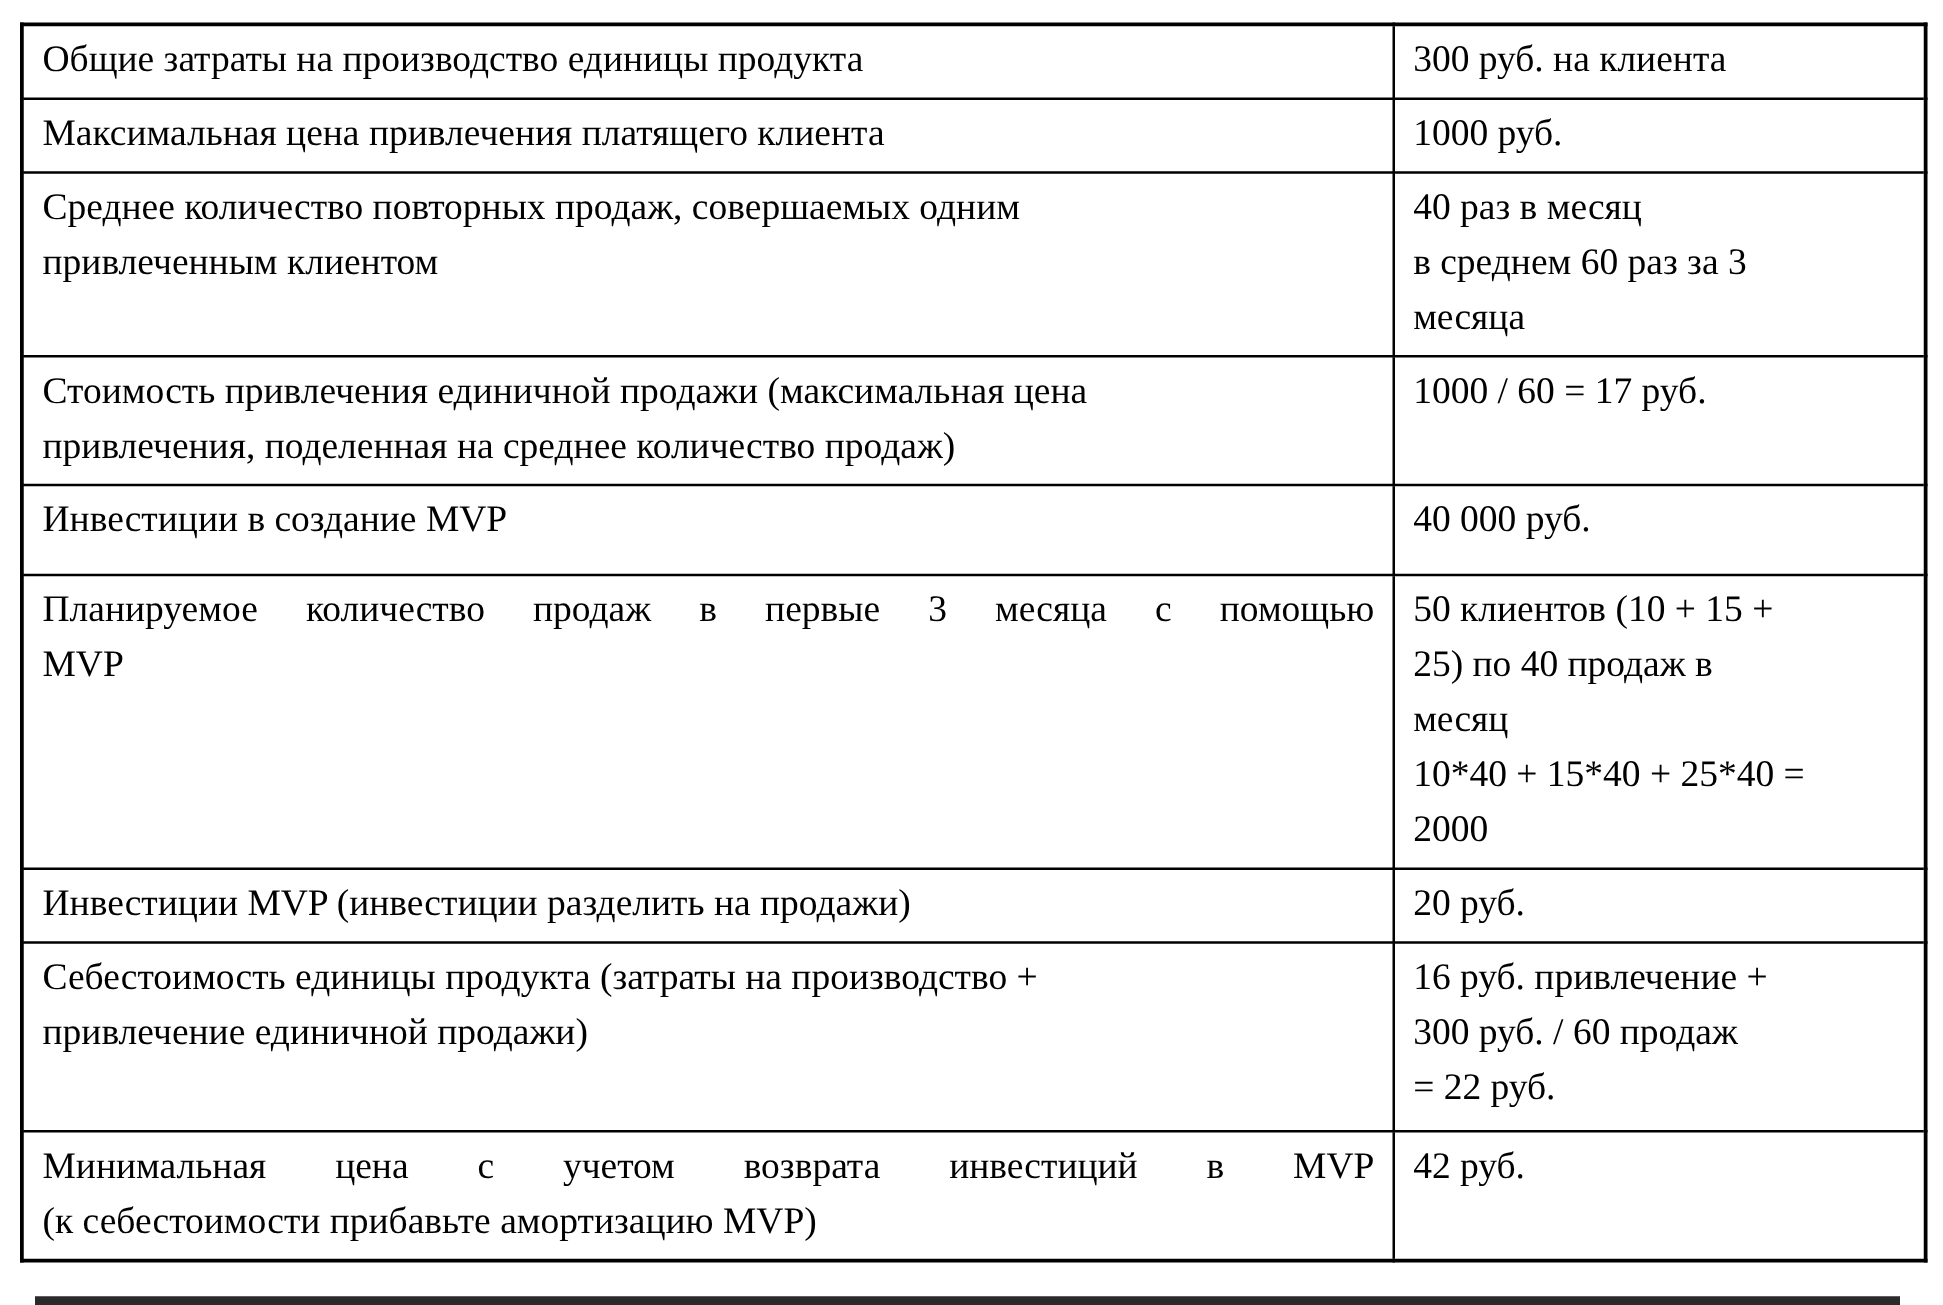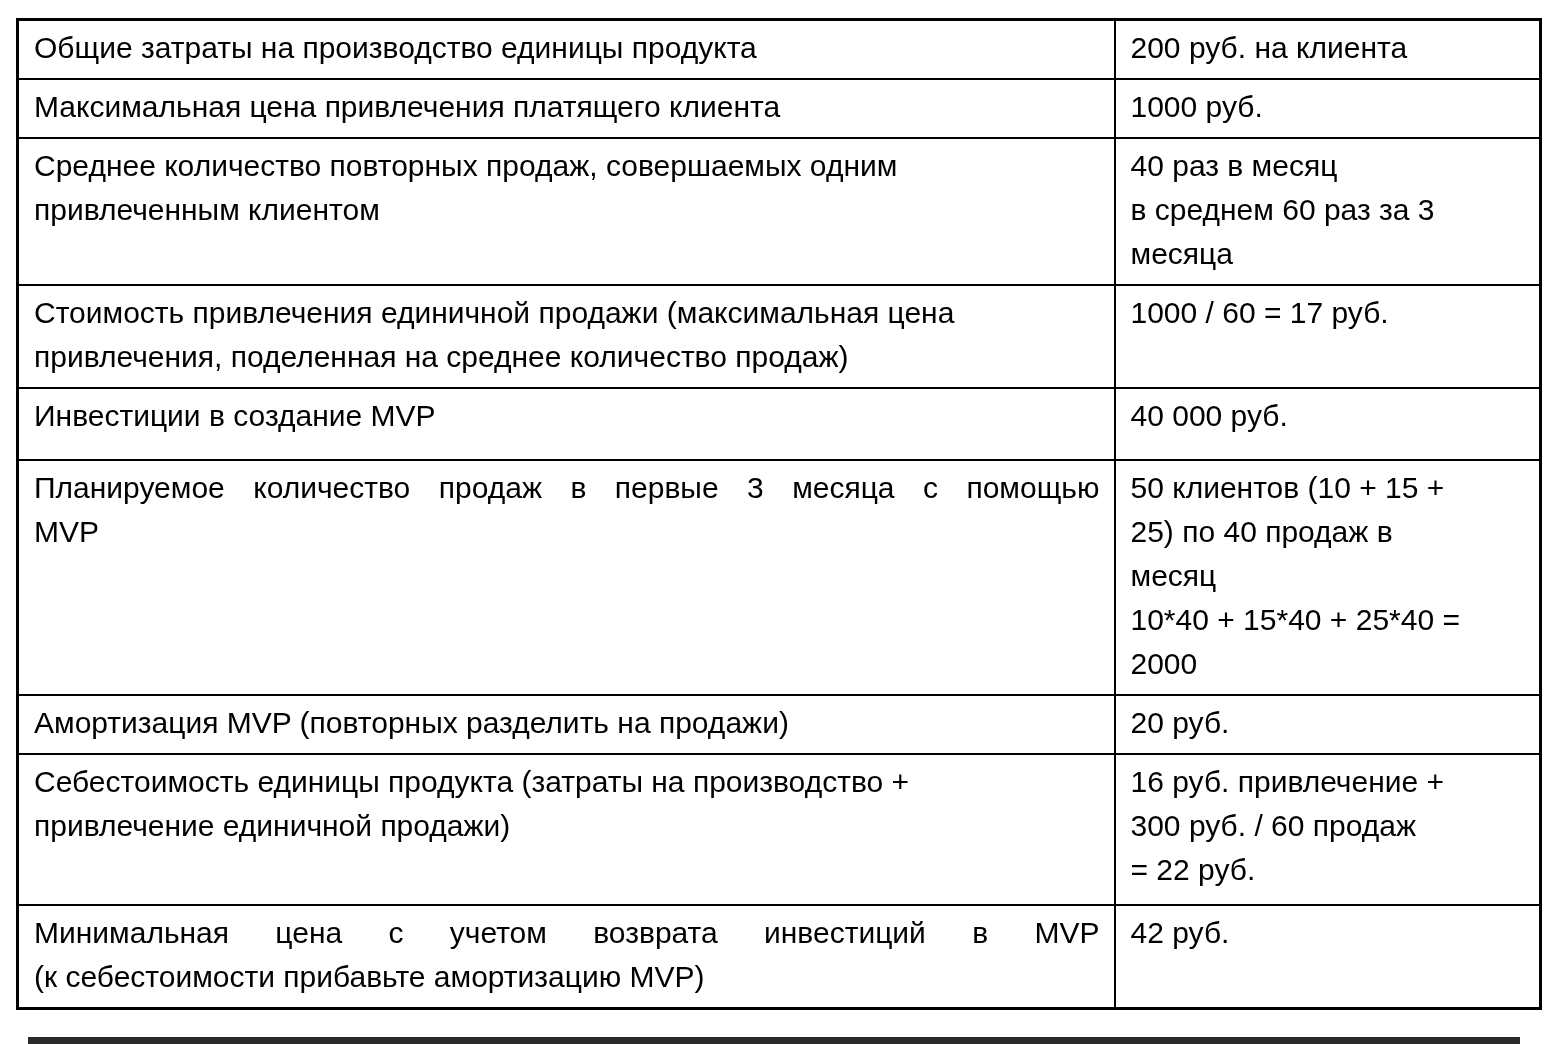--- a/index.html
+++ b/index.html
@@ -22,20 +22,21 @@
     table-layout: fixed;
     border: 3px solid #000000;
   }
   table.tbl td {
     border: 2px solid #000000;
     vertical-align: top;
     padding: 5px 14px 8px 15px;
     font-size: 30px;
     line-height: 44px;
     color: #000000;
+    font-family: Liberation Serif, serif;
   }
   .line { min-height: 44px; }
   
   .line.just {
     text-align: justify;
     height: 44px;
     overflow: hidden;
   }
   .line.just::after {
     content: "";
@@ -56,21 +57,21 @@
     <colgroup>
       <col style="width: 1097px;">
       <col style="width: 426px;">
     </colgroup>
     <tbody>
         <tr style="height: 58px;">
           <td>
             <div class="line">Общие затраты на производство единицы продукта</div>
           </td>
           <td>
-            <div class="line">200 руб. на клиента</div>
+            <div class="line">300 руб. на клиента</div>
           </td>
         </tr>
         <tr style="height: 52px;">
           <td>
             <div class="line">Максимальная цена привлечения платящего клиента</div>
           </td>
           <td>
             <div class="line">1000 руб.</div>
           </td>
         </tr>
@@ -110,21 +111,21 @@
           <td>
             <div class="line">50 клиентов (10 + 15 +</div>
             <div class="line">25) по 40 продаж в</div>
             <div class="line">месяц</div>
             <div class="line">10*40 + 15*40 + 25*40 =</div>
             <div class="line">2000</div>
           </td>
         </tr>
         <tr style="height: 55px;">
           <td>
-            <div class="line">Амортизация MVP (повторных разделить на продажи)</div>
+            <div class="line">Инвестиции MVP (инвестиции разделить на продажи)</div>
           </td>
           <td>
             <div class="line">20 руб.</div>
           </td>
         </tr>
         <tr style="height: 151px;">
           <td>
             <div class="line">Себестоимость единицы продукта (затраты на производство +</div>
             <div class="line">привлечение единичной продажи)</div>
           </td>

